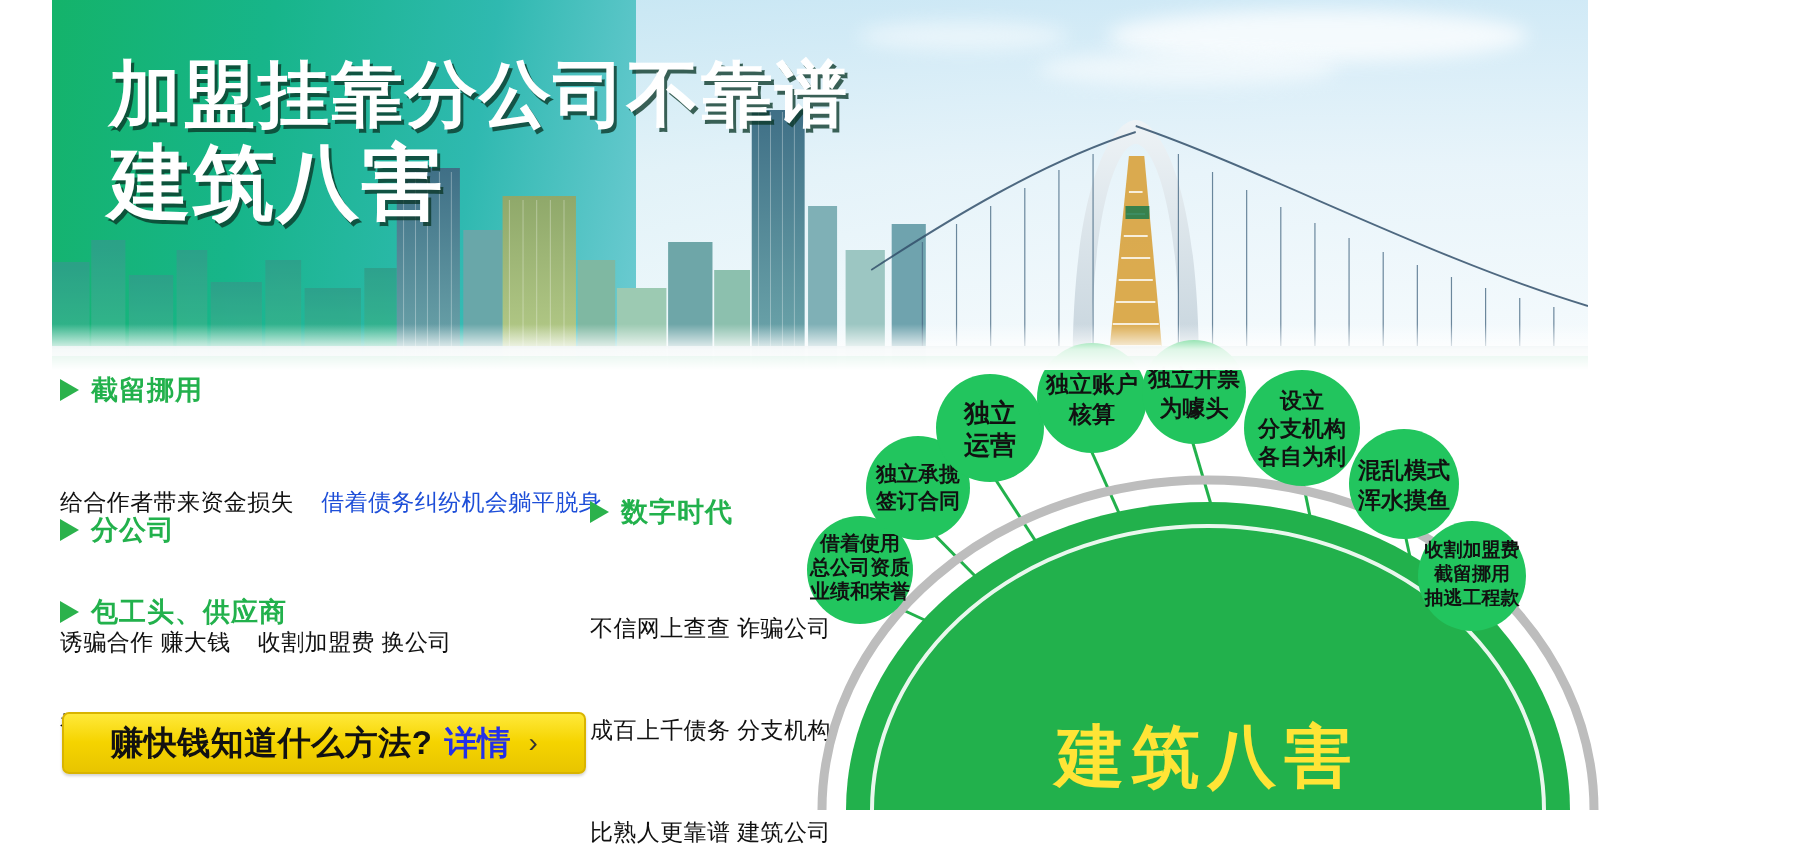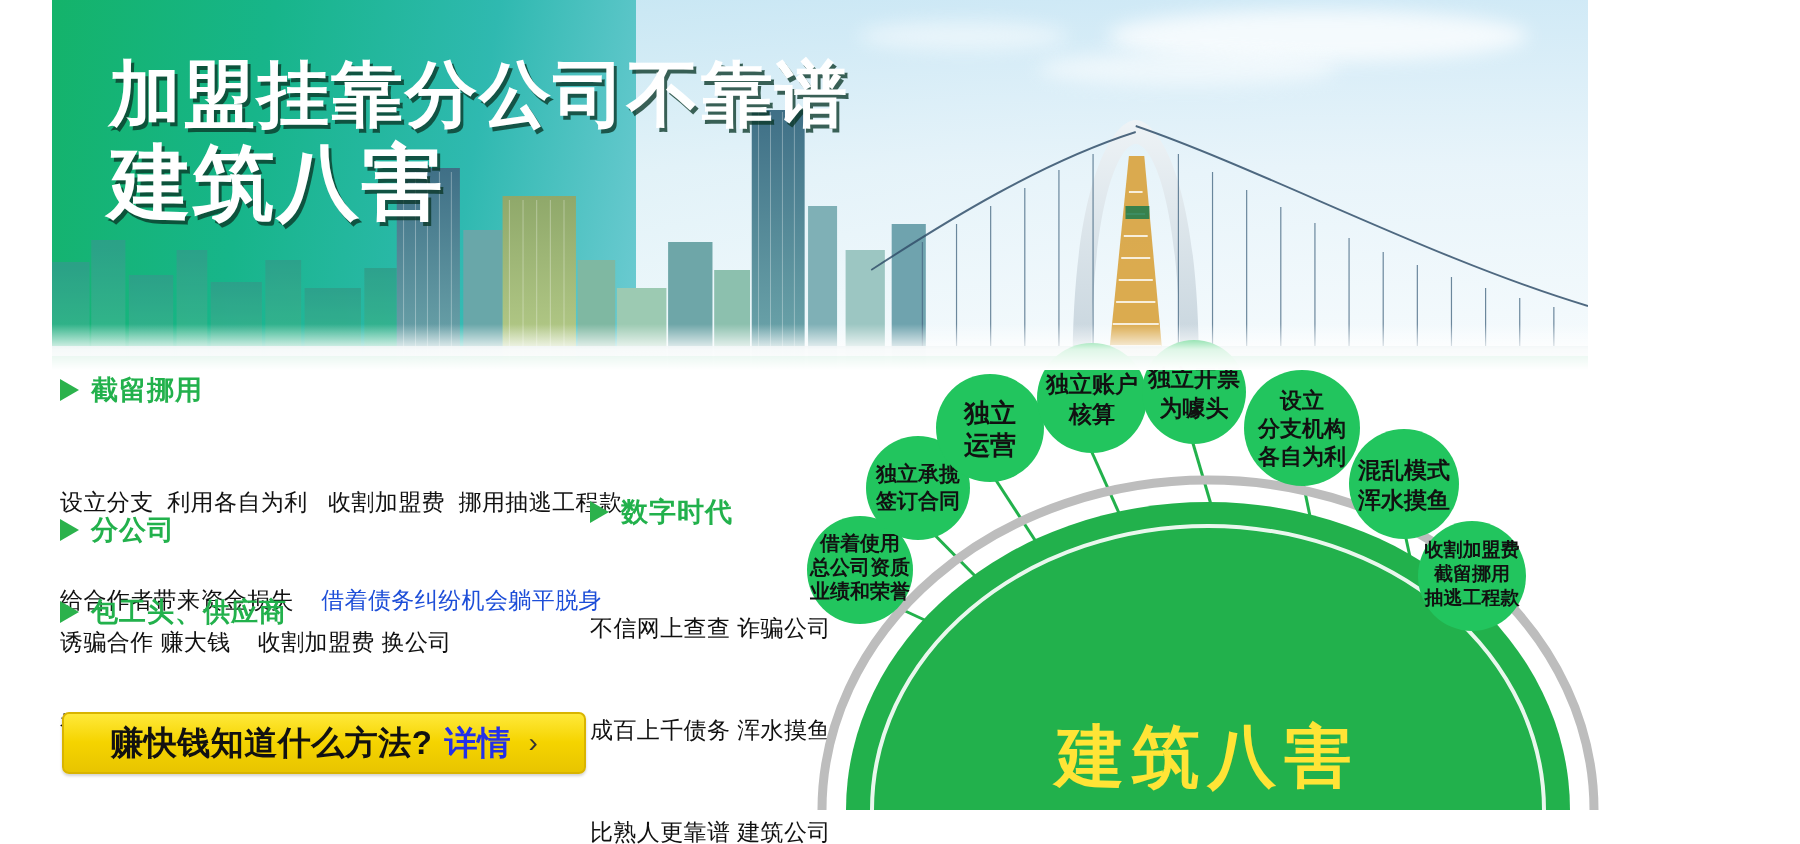--- a/index.html
+++ b/index.html
@@ -162,21 +162,20 @@
   </div>
 
   <div class="left">
 
     <div class="sec" id="sec-company">
       <div class="sec-head">
         <span class="tri"></span>
         <span class="sec-title">截留挪用</span>
       </div>
       <div class="sec-body">
-        <div><span>设立分支  利用各自为利   收割加盟费  挪用抽逃工程款</span></div>
         <div><span>给合作者带来资金损失    </span><span class="green-note">借着债务纠纷机会躺平脱身</span></div>
       </div>
     </div>
 
     <div class="sec" id="sec-branch">
       <div class="sec-head">
         <span class="tri"></span>
         <span class="sec-title">分公司</span>
       </div>
       <div class="sec-body">
@@ -194,21 +193,21 @@
       </div>
     </div>
 
     <div class="sec" id="sec-digital">
       <div class="sec-head">
         <span class="tri"></span>
         <span class="sec-title">数字时代</span>
       </div>
       <div class="sec-body">
         <div><span>不信网上查查 诈骗公司</span></div>
-        <div><span>成百上千债务 浑水摸鱼</span></div>
+        <div><span>成百上千债务 分支机构</span></div>
         <div><span>比熟人更靠谱 建筑公司</span></div>
       </div>
     </div>
 
     <div class="cta">
       <span class="cta-main">赚快钱知道什么方法?</span>
       <span class="cta-link">详情</span>
       <span class="cta-arrow">›</span>
     </div>
   </div>

